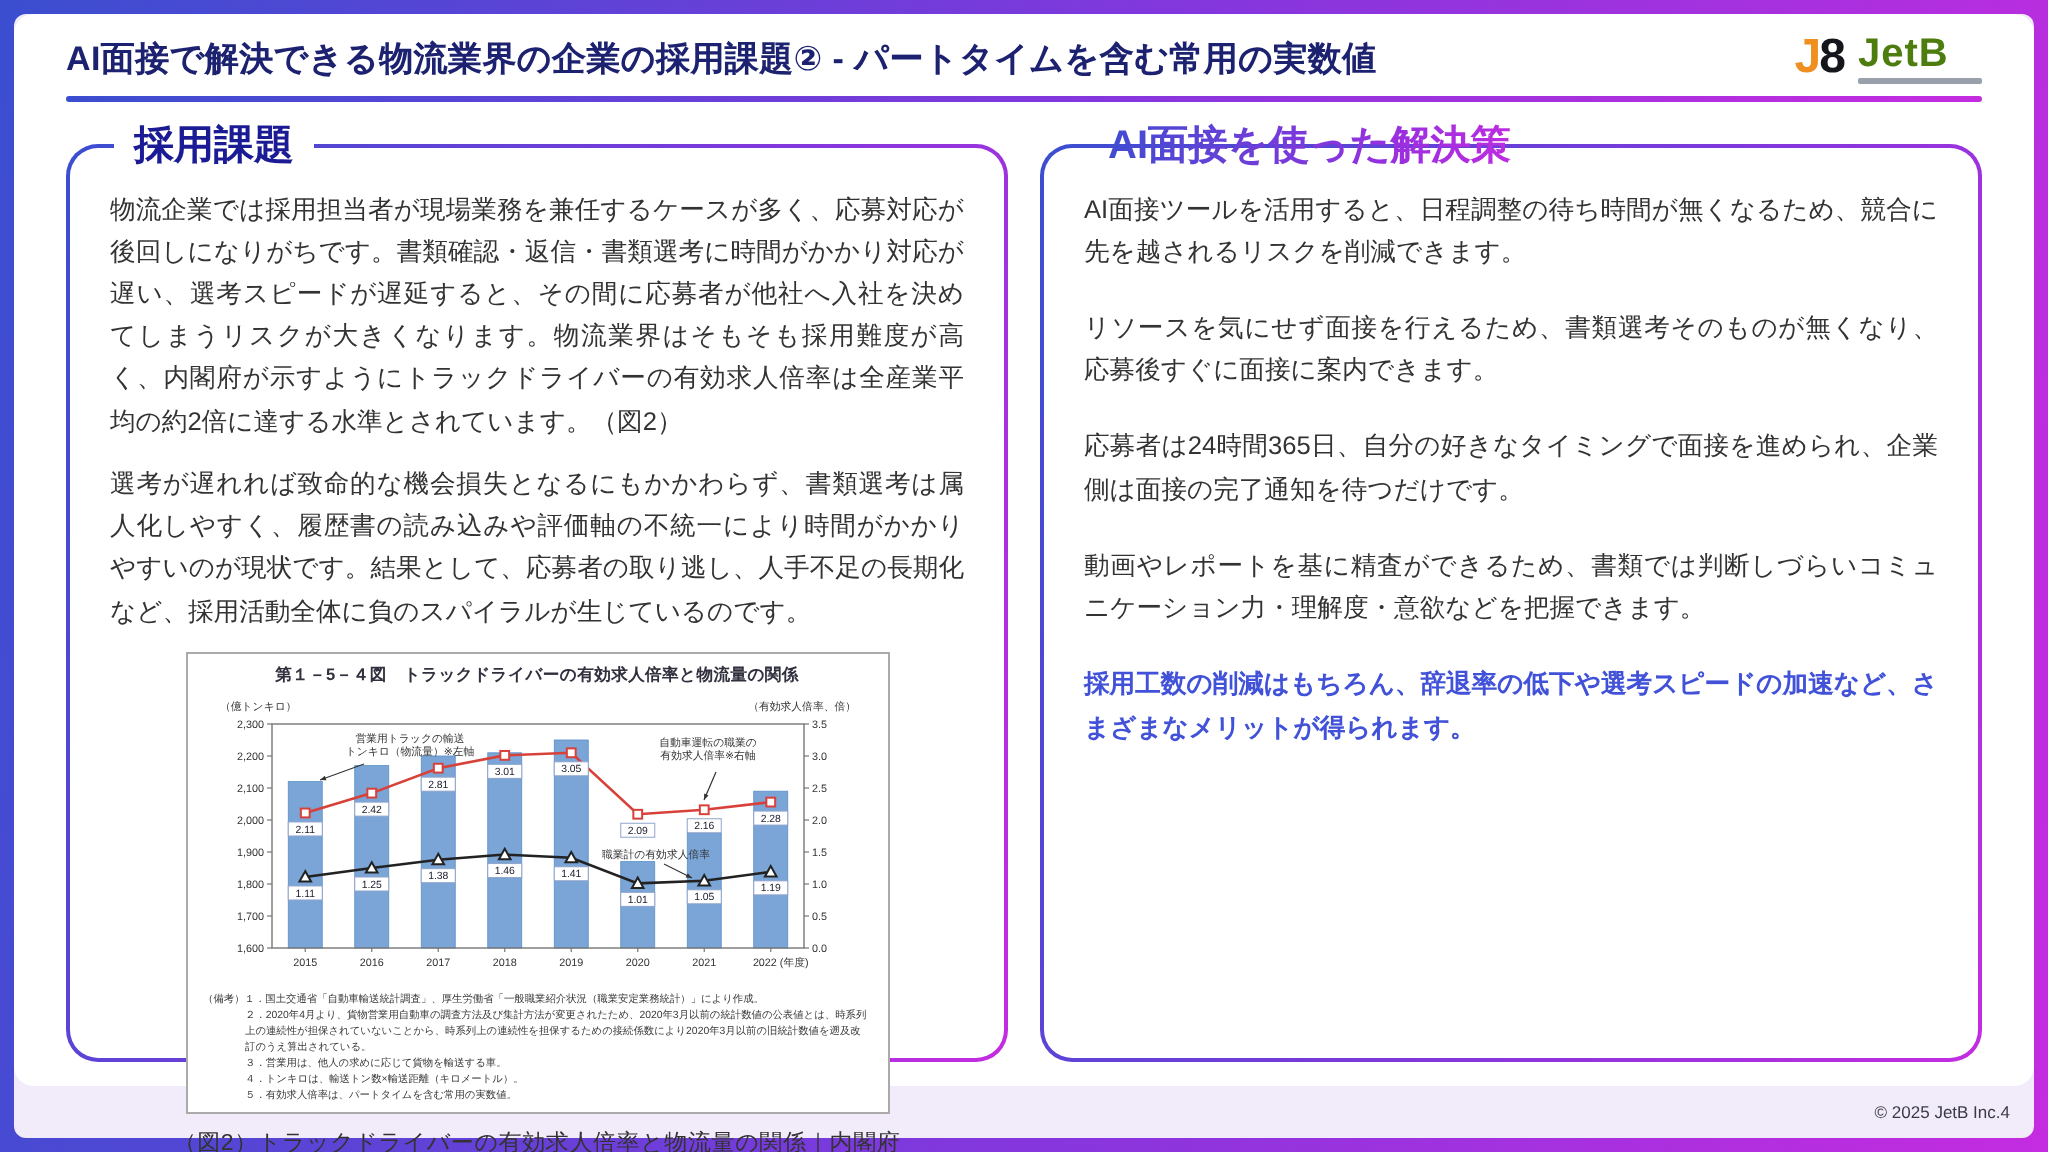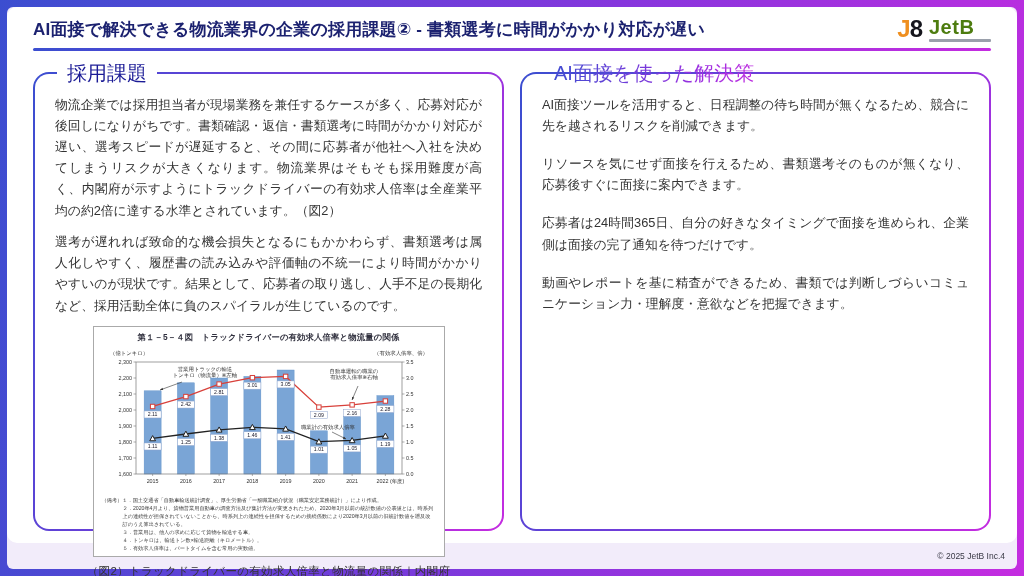--- a/index.html
+++ b/index.html
@@ -60,21 +60,21 @@
   }
   .panel {
     background:#fff; border-radius:14px;
     width:100%; height:100%;
     padding:20px 20px 10px 20px;
     position:relative;
   }
   .panel-title {
     position:absolute; top:-15px; left:22px;
     background:#fff; padding:0 10px;
-    font-size:20px; font-weight:400; line-height:28px;
+    font-size:20px; font-weight:700; line-height:28px;
     white-space:nowrap;
     text-align:center;
   }
   .challenge-title { color:#1b1b96; }
   .solutions-title {
     background: linear-gradient(90deg, #3b4ed0 0%, #9a2fe0 70%, #c42ce0 100%);
     -webkit-background-clip:text; background-clip:text;
     color:transparent;
   }
   .body-text {
@@ -110,21 +110,21 @@
   }
 </style>
 </head>
 <body>
 
 <div class="frame">
   <div class="inner">
     <div class="card">
 
       <div class="header">
-        <div class="page-title">AI面接で解決できる物流業界の企業の採用課題② - 書類選考に時間がかかり対応が遅い</div>
+        <div class="page-title">AI面接で解決できる物流業界の企業の採用課題② - パートタイムを含む常用の実数値</div>
         <div class="logo">
           <span class="logo-mark"><span class="logo-j">J</span><span class="logo-8">8</span></span>
           <span class="logo-right">
             <span class="logo-name">JetB</span>
             <span class="logo-tagline"></span>
           </span>
         </div>
       </div>
 
       <div class="divider"></div>
@@ -273,20 +273,21 @@
           </div>
         </div>
 
         <div class="panel-wrap">
           <div class="panel sol">
             <div class="panel-title solutions-title">AI面接を使った解決策</div>
             <p class="body-text">AI面接ツールを活用すると、日程調整の待ち時間が無くなるため、競合に先を越されるリスクを削減できます。</p>
             <p class="body-text">リソースを気にせず面接を行えるため、書類選考そのものが無くなり、応募後すぐに面接に案内できます。</p>
             <p class="body-text">応募者は24時間365日、自分の好きなタイミングで面接を進められ、企業側は面接の完了通知を待つだけです。</p>
             <p class="body-text">動画やレポートを基に精査ができるため、書類では判断しづらいコミュニケーション力・理解度・意欲などを把握できます。</p>
+            <p class="body-text highlight">採用工数の削減はもちろん、辞退率の低下や選考スピードの加速など、さまざまなメリットが得られます。</p>
           </div>
         </div>
 
       </div>
     </div>
 
     <div class="footer">
       <span>© 2025 JetB Inc.</span>
       <span>4</span>
     </div>

